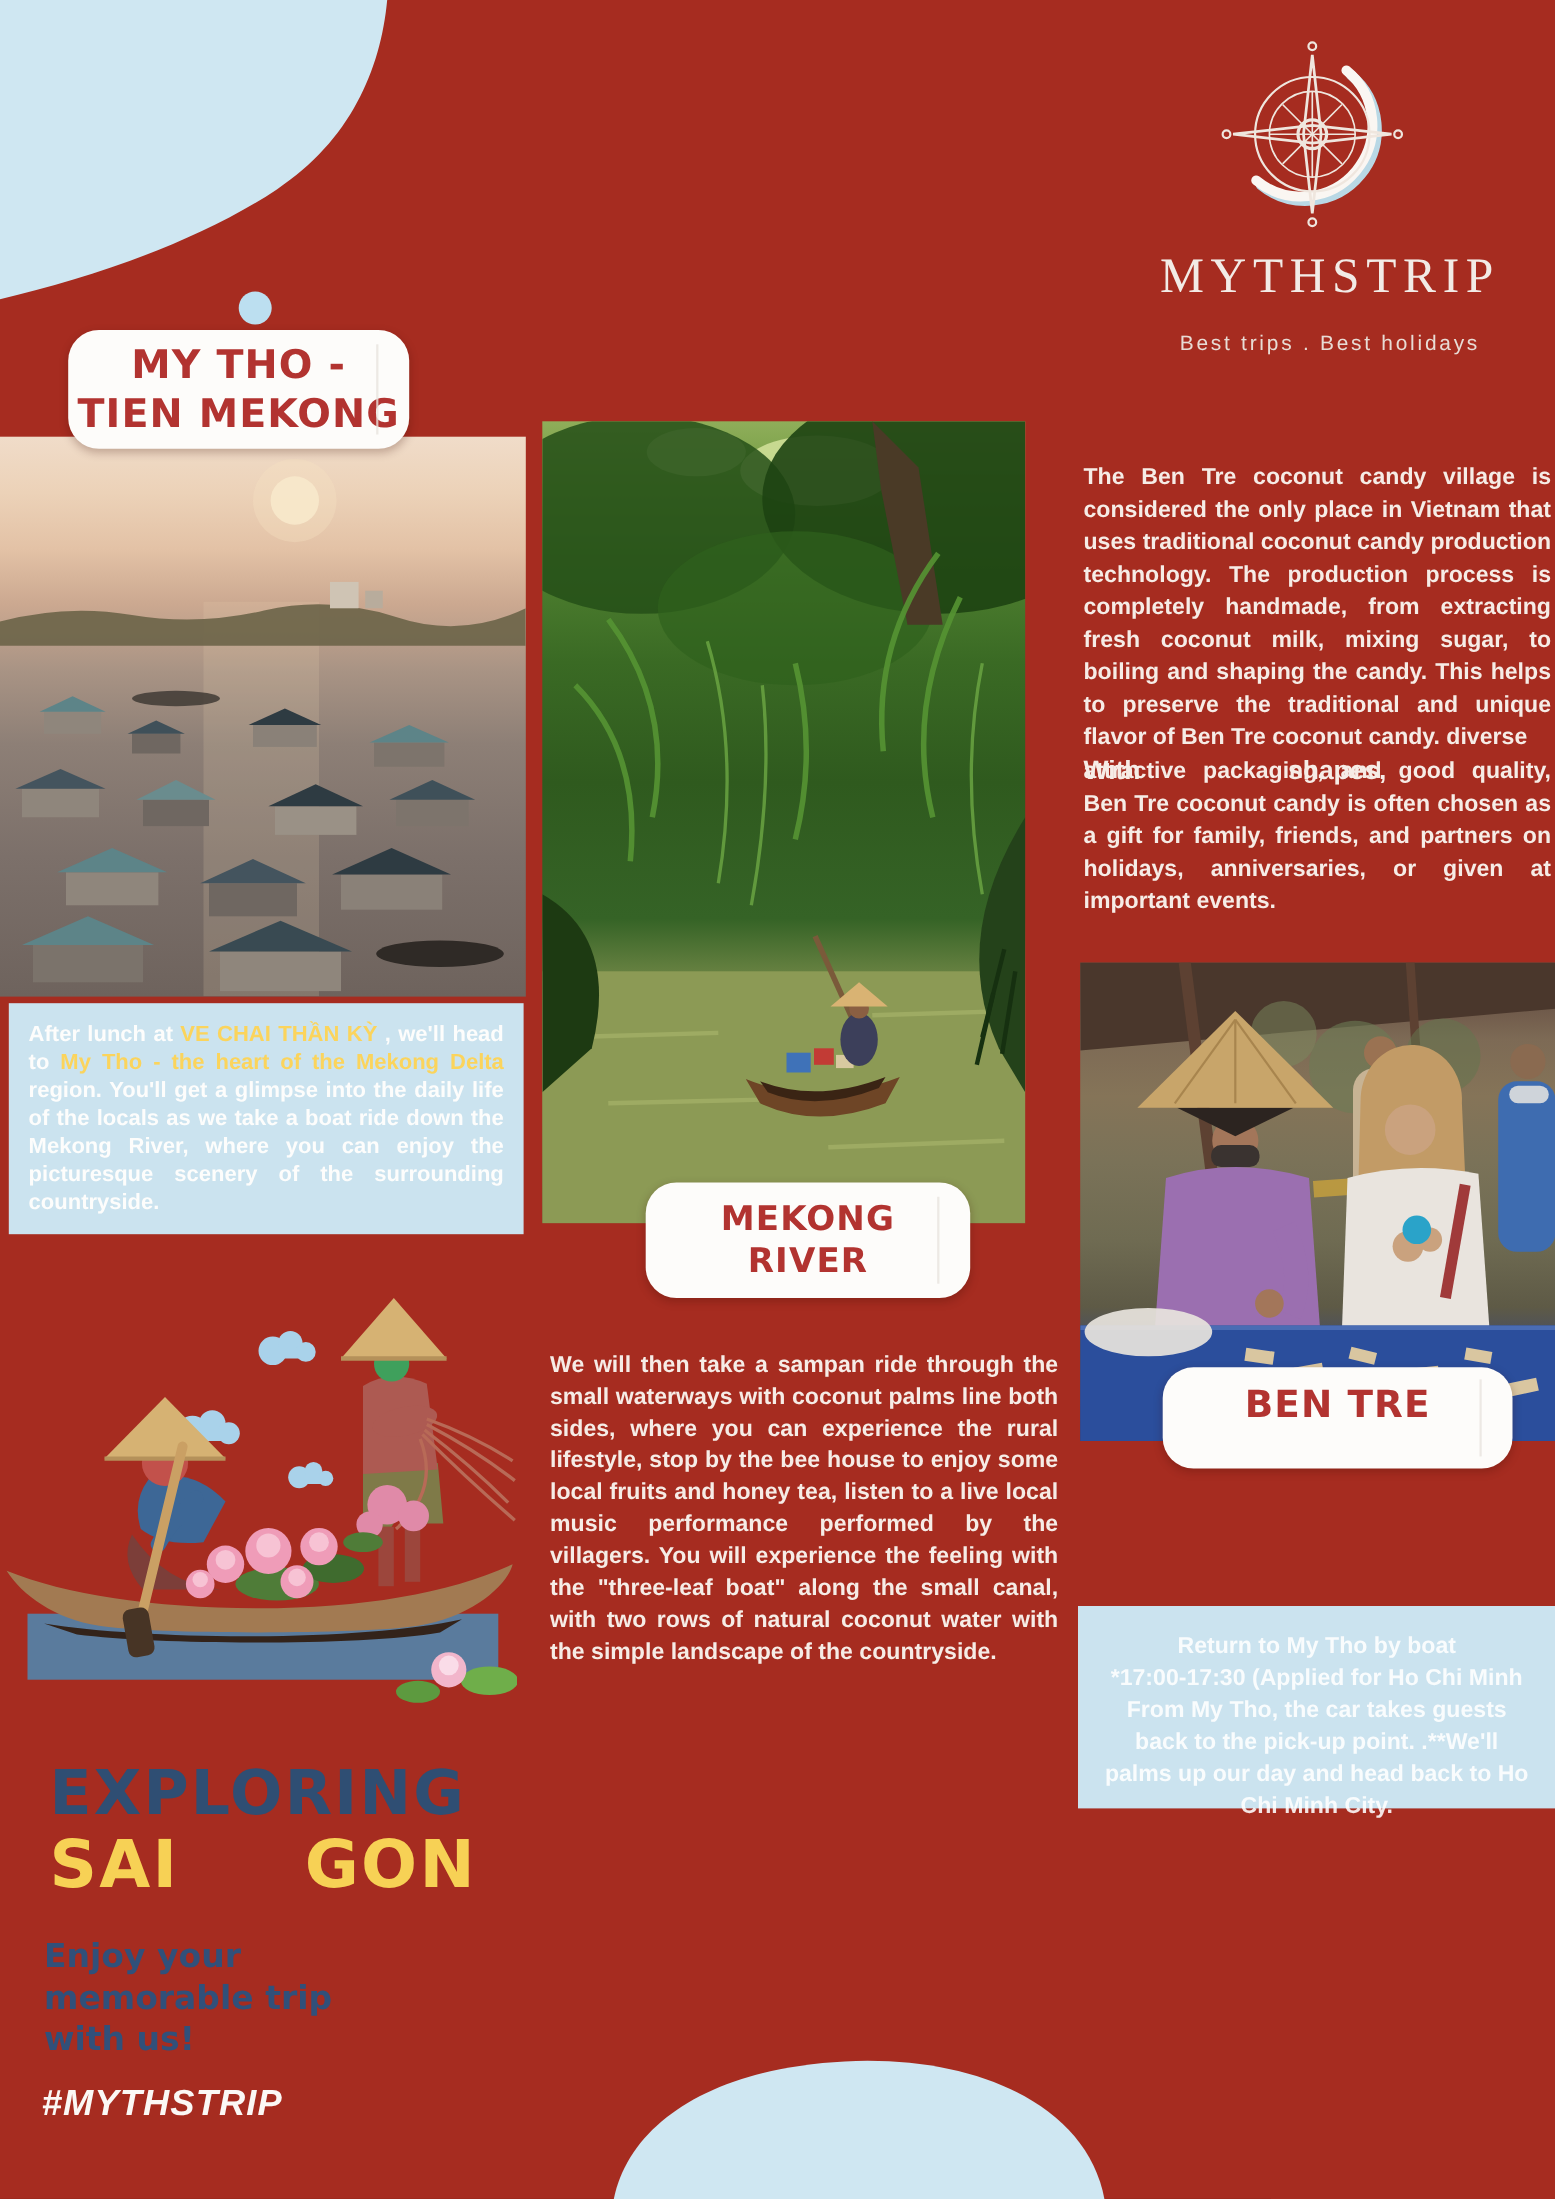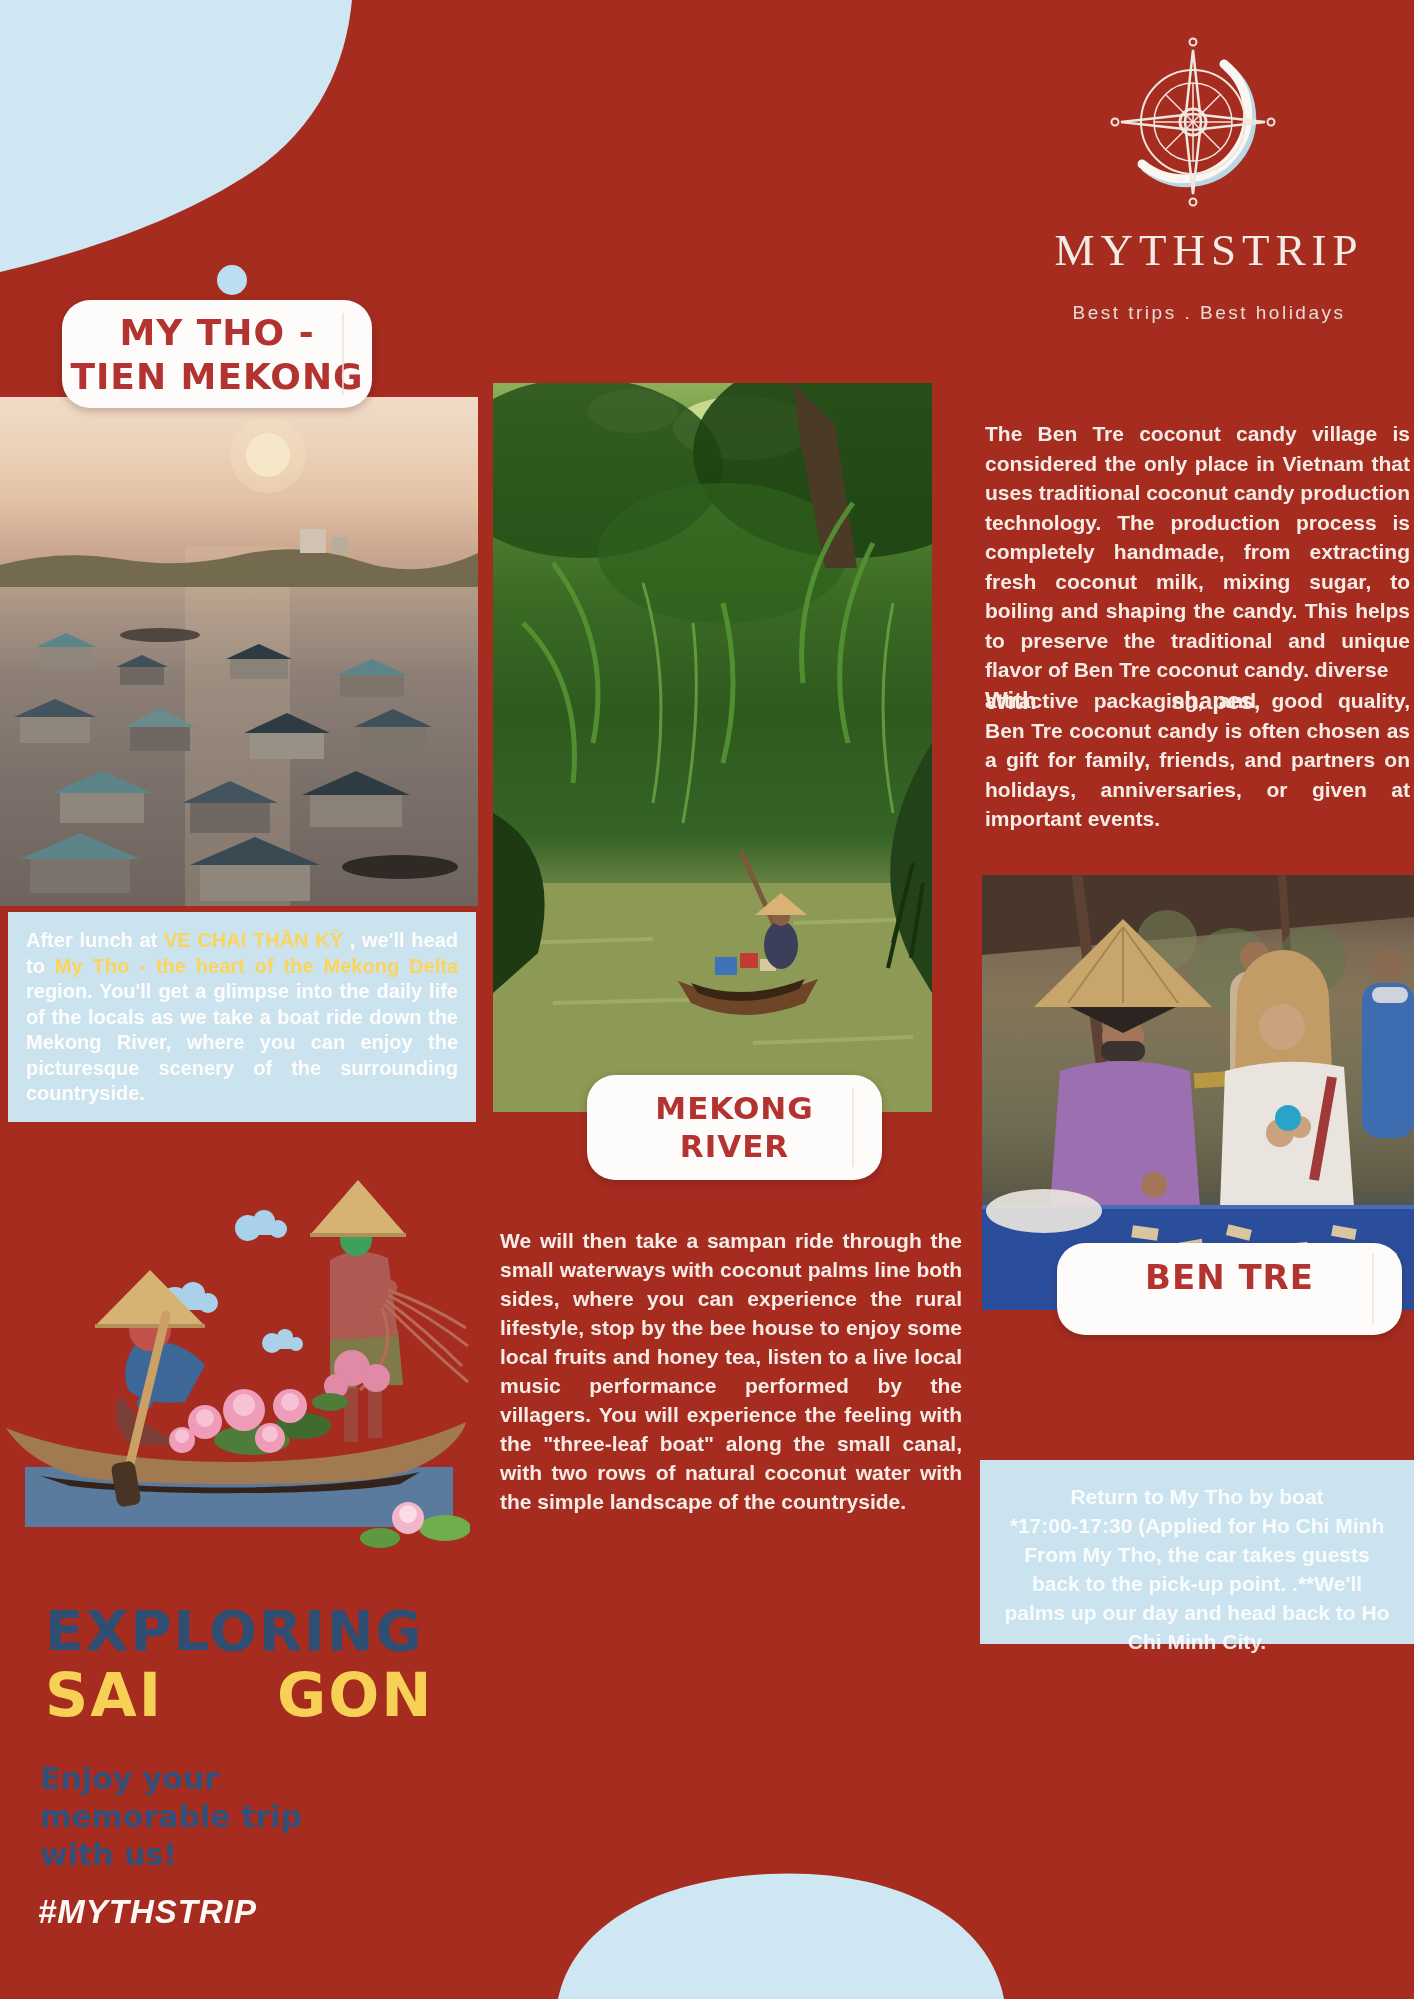--- a/index.html
+++ b/index.html
@@ -406,21 +406,21 @@
         <rect x="390" y="380" width="26" height="12" transform="rotate(-12 403 386)"></rect>
       </g>
       <g fill="#efe9df">
         <rect x="172" y="388" width="24" height="11" transform="rotate(-8 184 393)"></rect>
         <rect x="268" y="390" width="24" height="11" transform="rotate(6 280 395)"></rect>
         <rect x="330" y="402" width="24" height="11" transform="rotate(-14 342 407)"></rect>
       </g>
     </svg>
   </div>
 
-  <div class="plabel" style="left:1057px;top:1243px;width:345px;height:92px;font-size:34px;line-height:40px;padding-top:14px;box-sizing:border-box;">
+  <div class="plabel" style="left:1057px;top:1243px;width:318px;height:92px;font-size:34px;line-height:40px;padding-top:14px;box-sizing:border-box;">
     <span class="ln">BEN TRE</span>
   </div>
 
   <div class="bluebox" style="left:980px;top:1460px;width:434px;height:184px;">
     <div class="return-text">
       <div>Return to My Tho by boat</div>
       <div>*17:00-17:30 (Applied for Ho Chi Minh</div>
       <div>From My Tho, the car takes guests</div>
       <div>back to the pick-up point. .**We'll</div>
       <div>palms up our day and head back to Ho</div>

